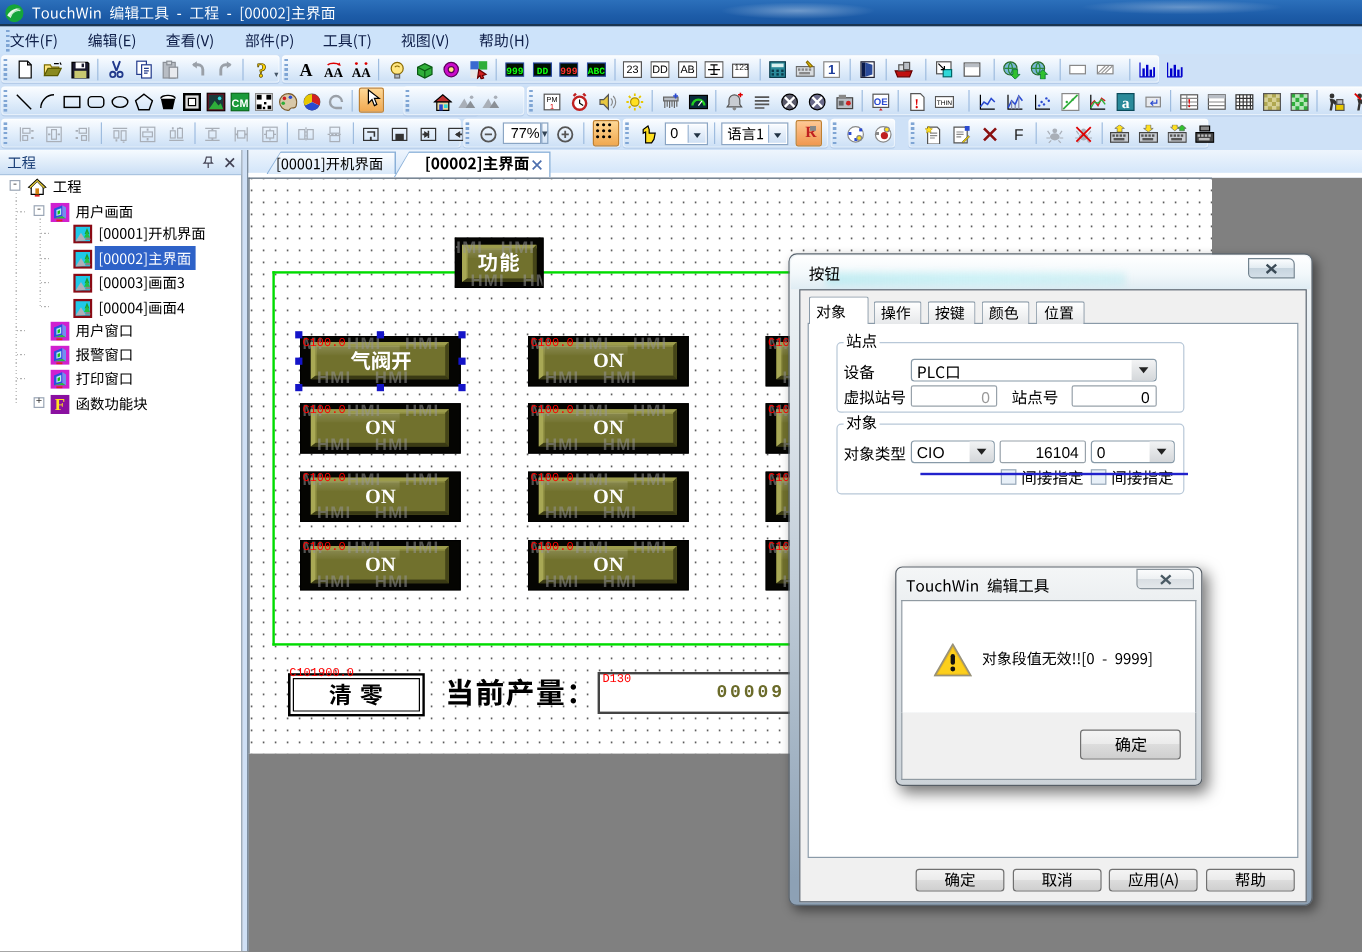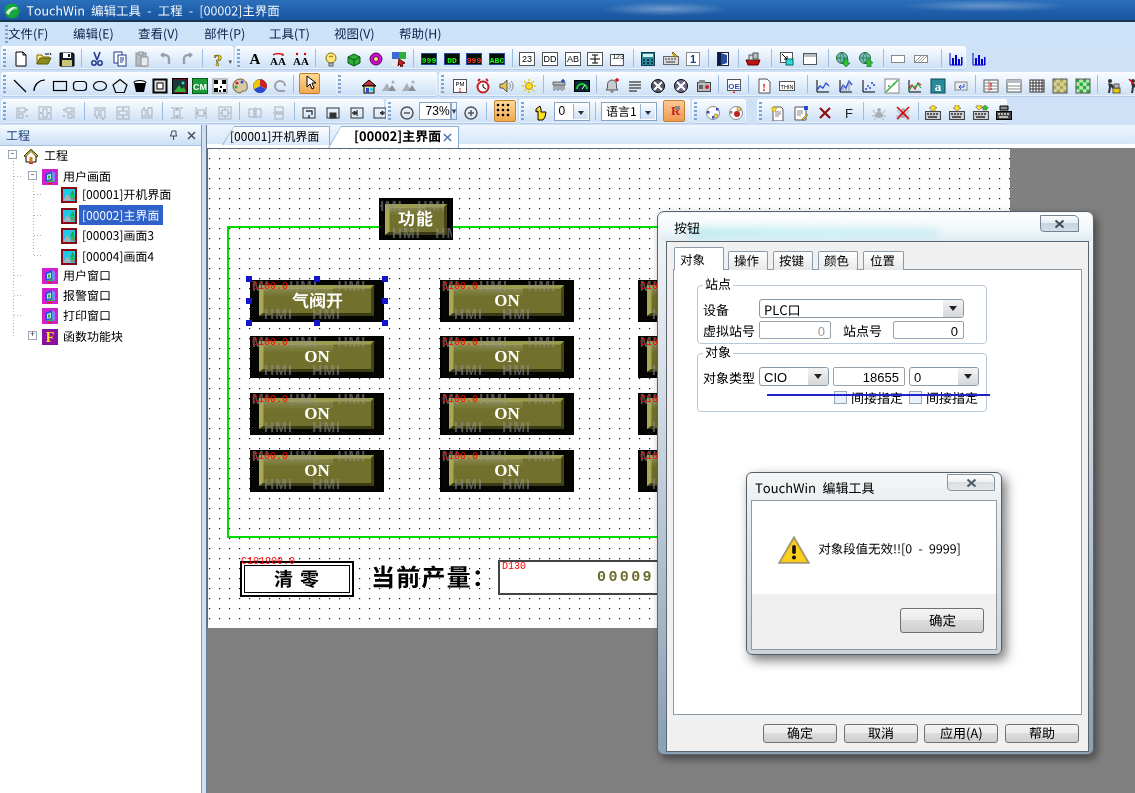--- a/index.html
+++ b/index.html
@@ -902,21 +902,21 @@
               <path d="M8 8l3-2v4z" fill="#333"></path>
             </g>
           </svg></span>
       </div>
       <div class="tseg " style="left:386px;width:131px">
         <i class="grip"></i>
         <span class="ti"><svg width="16" height="16" viewBox="0 0 16 16">
             <circle cx="8" cy="8" r="6" fill="none" stroke="#555" stroke-width="1.5"></circle>
             <path d="M5 8h6" stroke="#555" stroke-width="1.5"></path>
           </svg></span>
-        <span class="pctbox">73%</span>
+        <span class="pctbox">77%</span>
         <span class="dbtn">▾</span>
         <span class="ti"><svg width="16" height="16" viewBox="0 0 16 16">
             <circle cx="8" cy="8" r="6" fill="none" stroke="#555" stroke-width="1.5"></circle>
             <path d="M5 8h6M8 5v6" stroke="#555" stroke-width="1.5"></path>
           </svg></span>
         <i class="sep"></i>
         <span class="ti big"><span style="display:inline-block;width:22px;height:22px;background:linear-gradient(#ffd894,#f0a850);border:1px solid #c08030;border-radius:2px"><svg width="16" height="16" viewBox="0 0 16 16">
               <g fill="#000">
                 <circle cx="3" cy="3" r="1.3"></circle>
                 <circle cx="8" cy="3" r="1.3"></circle>
@@ -1634,21 +1634,21 @@
             <use href="#g78" x="1000"></use>
             <use href="#g95" x="2000"></use>
             <use href="#g96" x="3000"></use>
           </g>
         </svg>
       </div>
   <div class="cmb" style="left:92px;top:125px;width:70px;height:19px">
         <span style="position:absolute;left:4px;top:2px;font-size:13px;font-family:'Liberation Sans'">CIO</span>
         <span class="ar"></span>
       </div>
-  <div class="tbx" style="left:166px;top:125px;width:72px;height:19px;font-size:13px;padding-top:2px">18655</div>
+  <div class="tbx" style="left:166px;top:125px;width:72px;height:19px;font-size:13px;padding-top:2px">16104</div>
   <div class="cmb" style="left:242px;top:125px;width:70px;height:19px">
         <span style="position:absolute;left:4px;top:2px;font-size:13px;font-family:'Liberation Sans'">0</span>
         <span class="ar"></span>
       </div>
   <div class="abs" style="left:100px;top:152px;width:223px;height:2px;background:#2222cc;z-index:3"></div>
   <div class="cb" style="left:167px;top:149px"></div>
   <div class="abs" style="left:184px;top:148px">
         <svg width="52.0" height="16.9" viewBox="0 0 4000 1300">
           <g transform="translate(0,1000) scale(1,-1)" fill="#000">
             <use href="#g97" x="0"></use>

